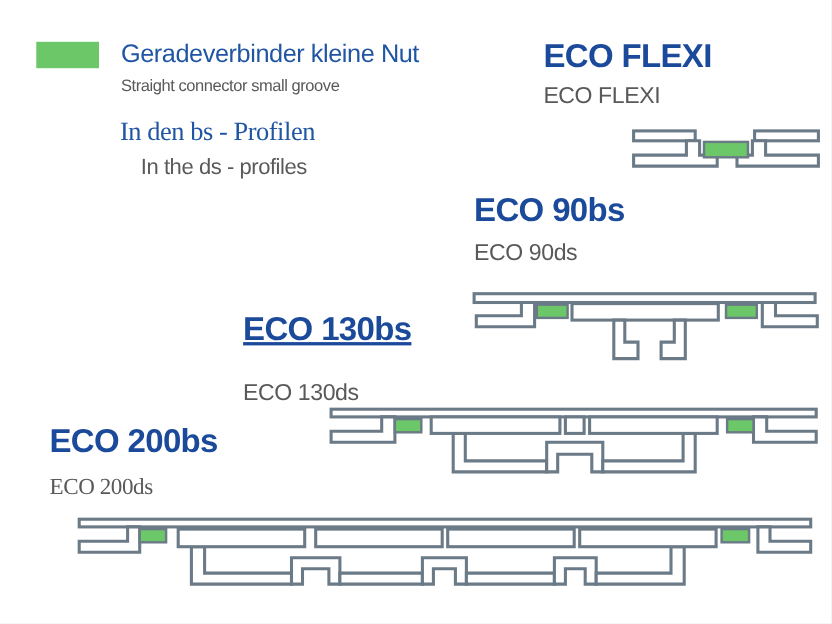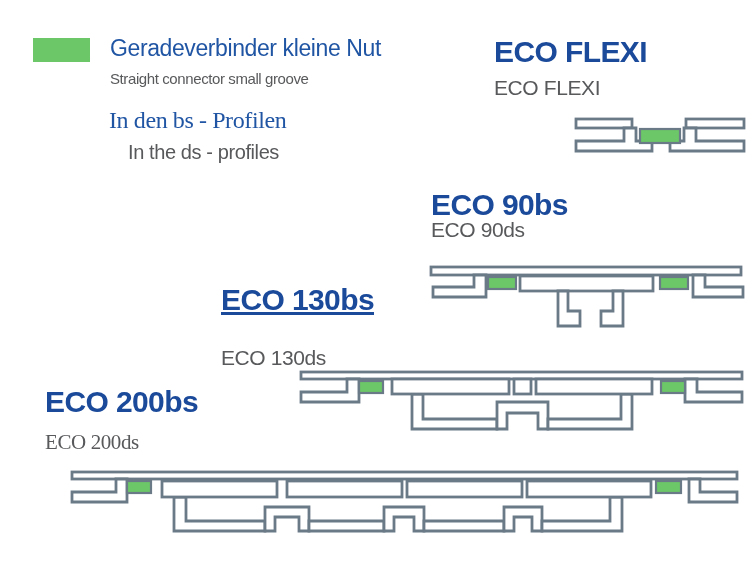--- a/index.html
+++ b/index.html
@@ -17,21 +17,21 @@
   }
   .abs{position:absolute;white-space:nowrap;line-height:1.05;}
   .swatch{position:absolute;left:33px;top:38px;width:57px;height:24px;background:var(--connector-green);}
   .legend-title{left:110px;top:36px;font-size:23px;color:var(--legend-blue);letter-spacing:-0.4px;}
   .legend-sub{left:110px;top:71px;font-size:15px;color:var(--text-gray);letter-spacing:-0.4px;}
   .scope-de{left:109px;top:108px;font-size:24px;color:var(--legend-blue);letter-spacing:-0.4px;font-family:Liberation Serif, serif;}
   .scope-en{left:108px;top:142px;font-size:20px;color:var(--text-gray);letter-spacing:-0.4px;margin-left:20px;}
   .p-title{font-size:30px;font-weight:bold;color:var(--heading-blue);letter-spacing:-0.6px;}
   .p-sub{font-size:21px;color:var(--text-gray);letter-spacing:-0.4px;}
   .t-flexi{left:494px;top:36px;}  .s-flexi{left:494px;top:77px;}
-  .t-90{left:431px;top:176px;margin-top:13px;}    .s-90{left:431px;top:219px;}
+  .t-90{left:431px;top:176px;}    .s-90{left:431px;top:219px;}
   .t-130{left:221px;top:284px;text-decoration:underline;}   .s-130{left:221px;top:347px;}
   .t-200{left:45px;top:386px;}    .s-200{left:45px;top:431px;font-family:Liberation Serif, serif;}
   svg.profile{position:absolute;overflow:visible;}
   .d-flexi{left:574px;top:112px;}
   .d-90{left:428px;top:263px;}
   .d-130{left:299px;top:369px;}
   .d-200{left:69px;top:467px;}
   .al{fill:#ffffff;stroke:var(--outline-gray);stroke-width:2.8;stroke-linejoin:miter;}
   .gr{fill:var(--connector-green);stroke:var(--outline-gray);stroke-width:2.2;}
 </style>

